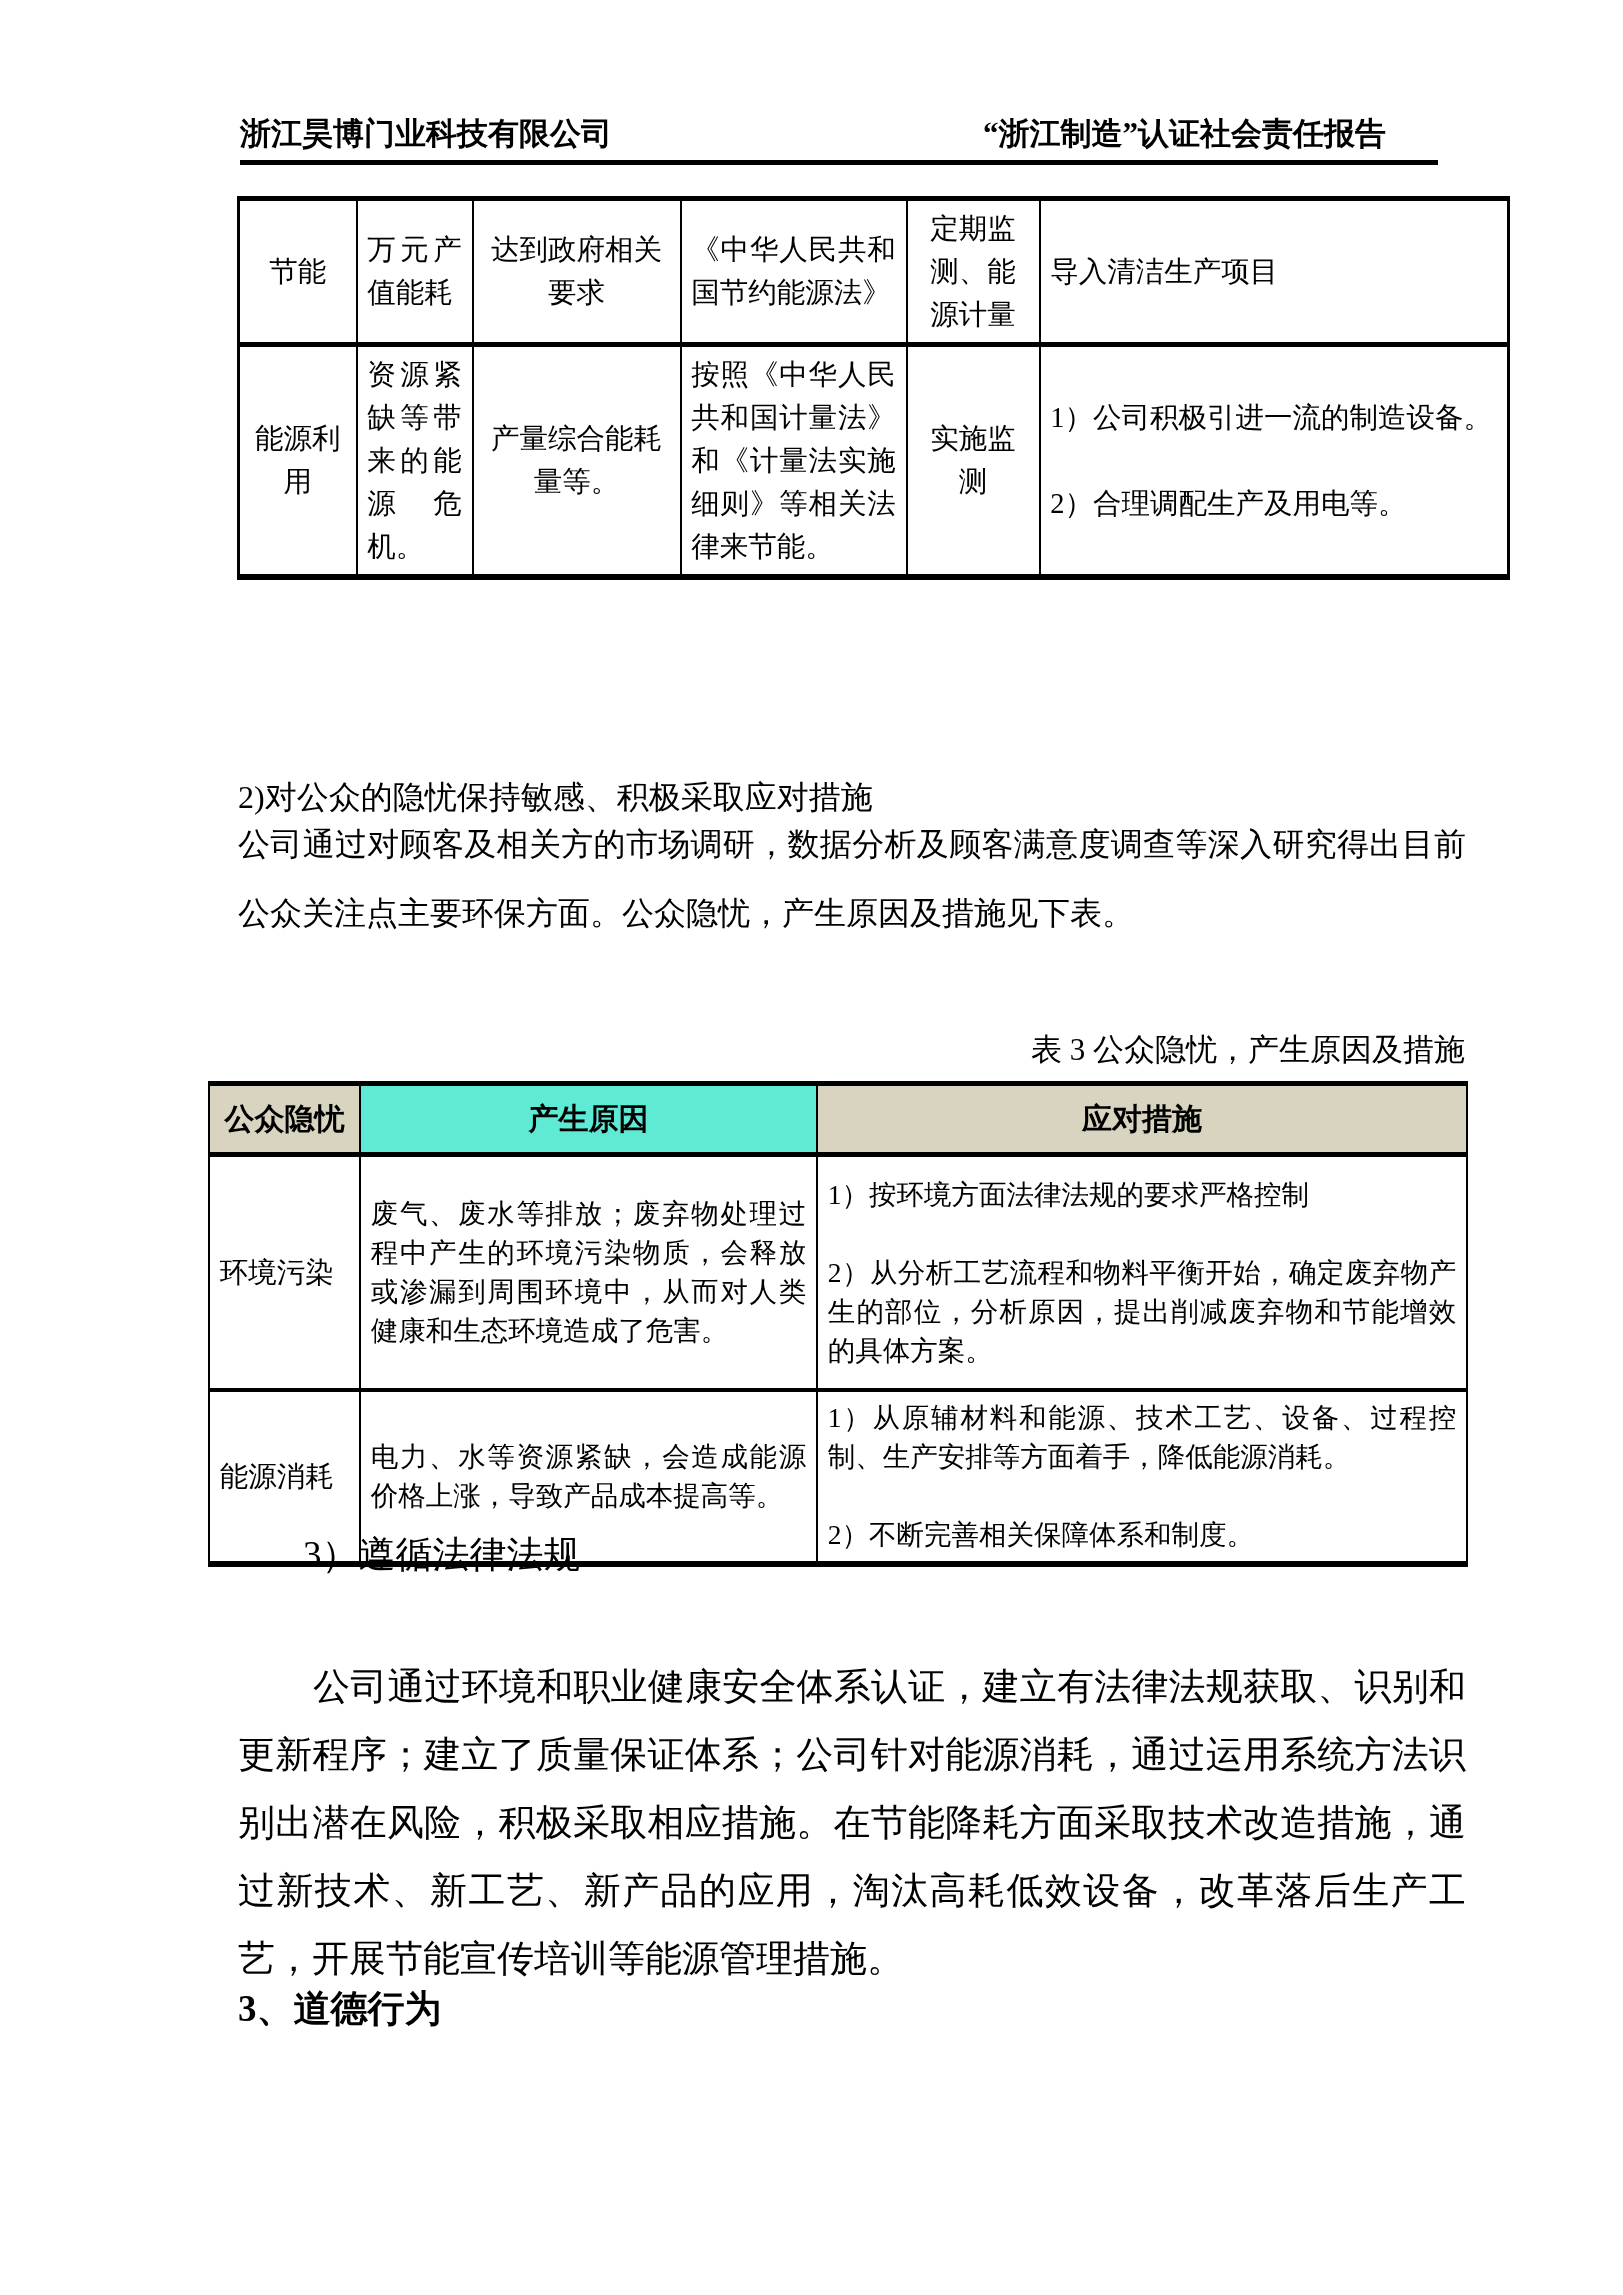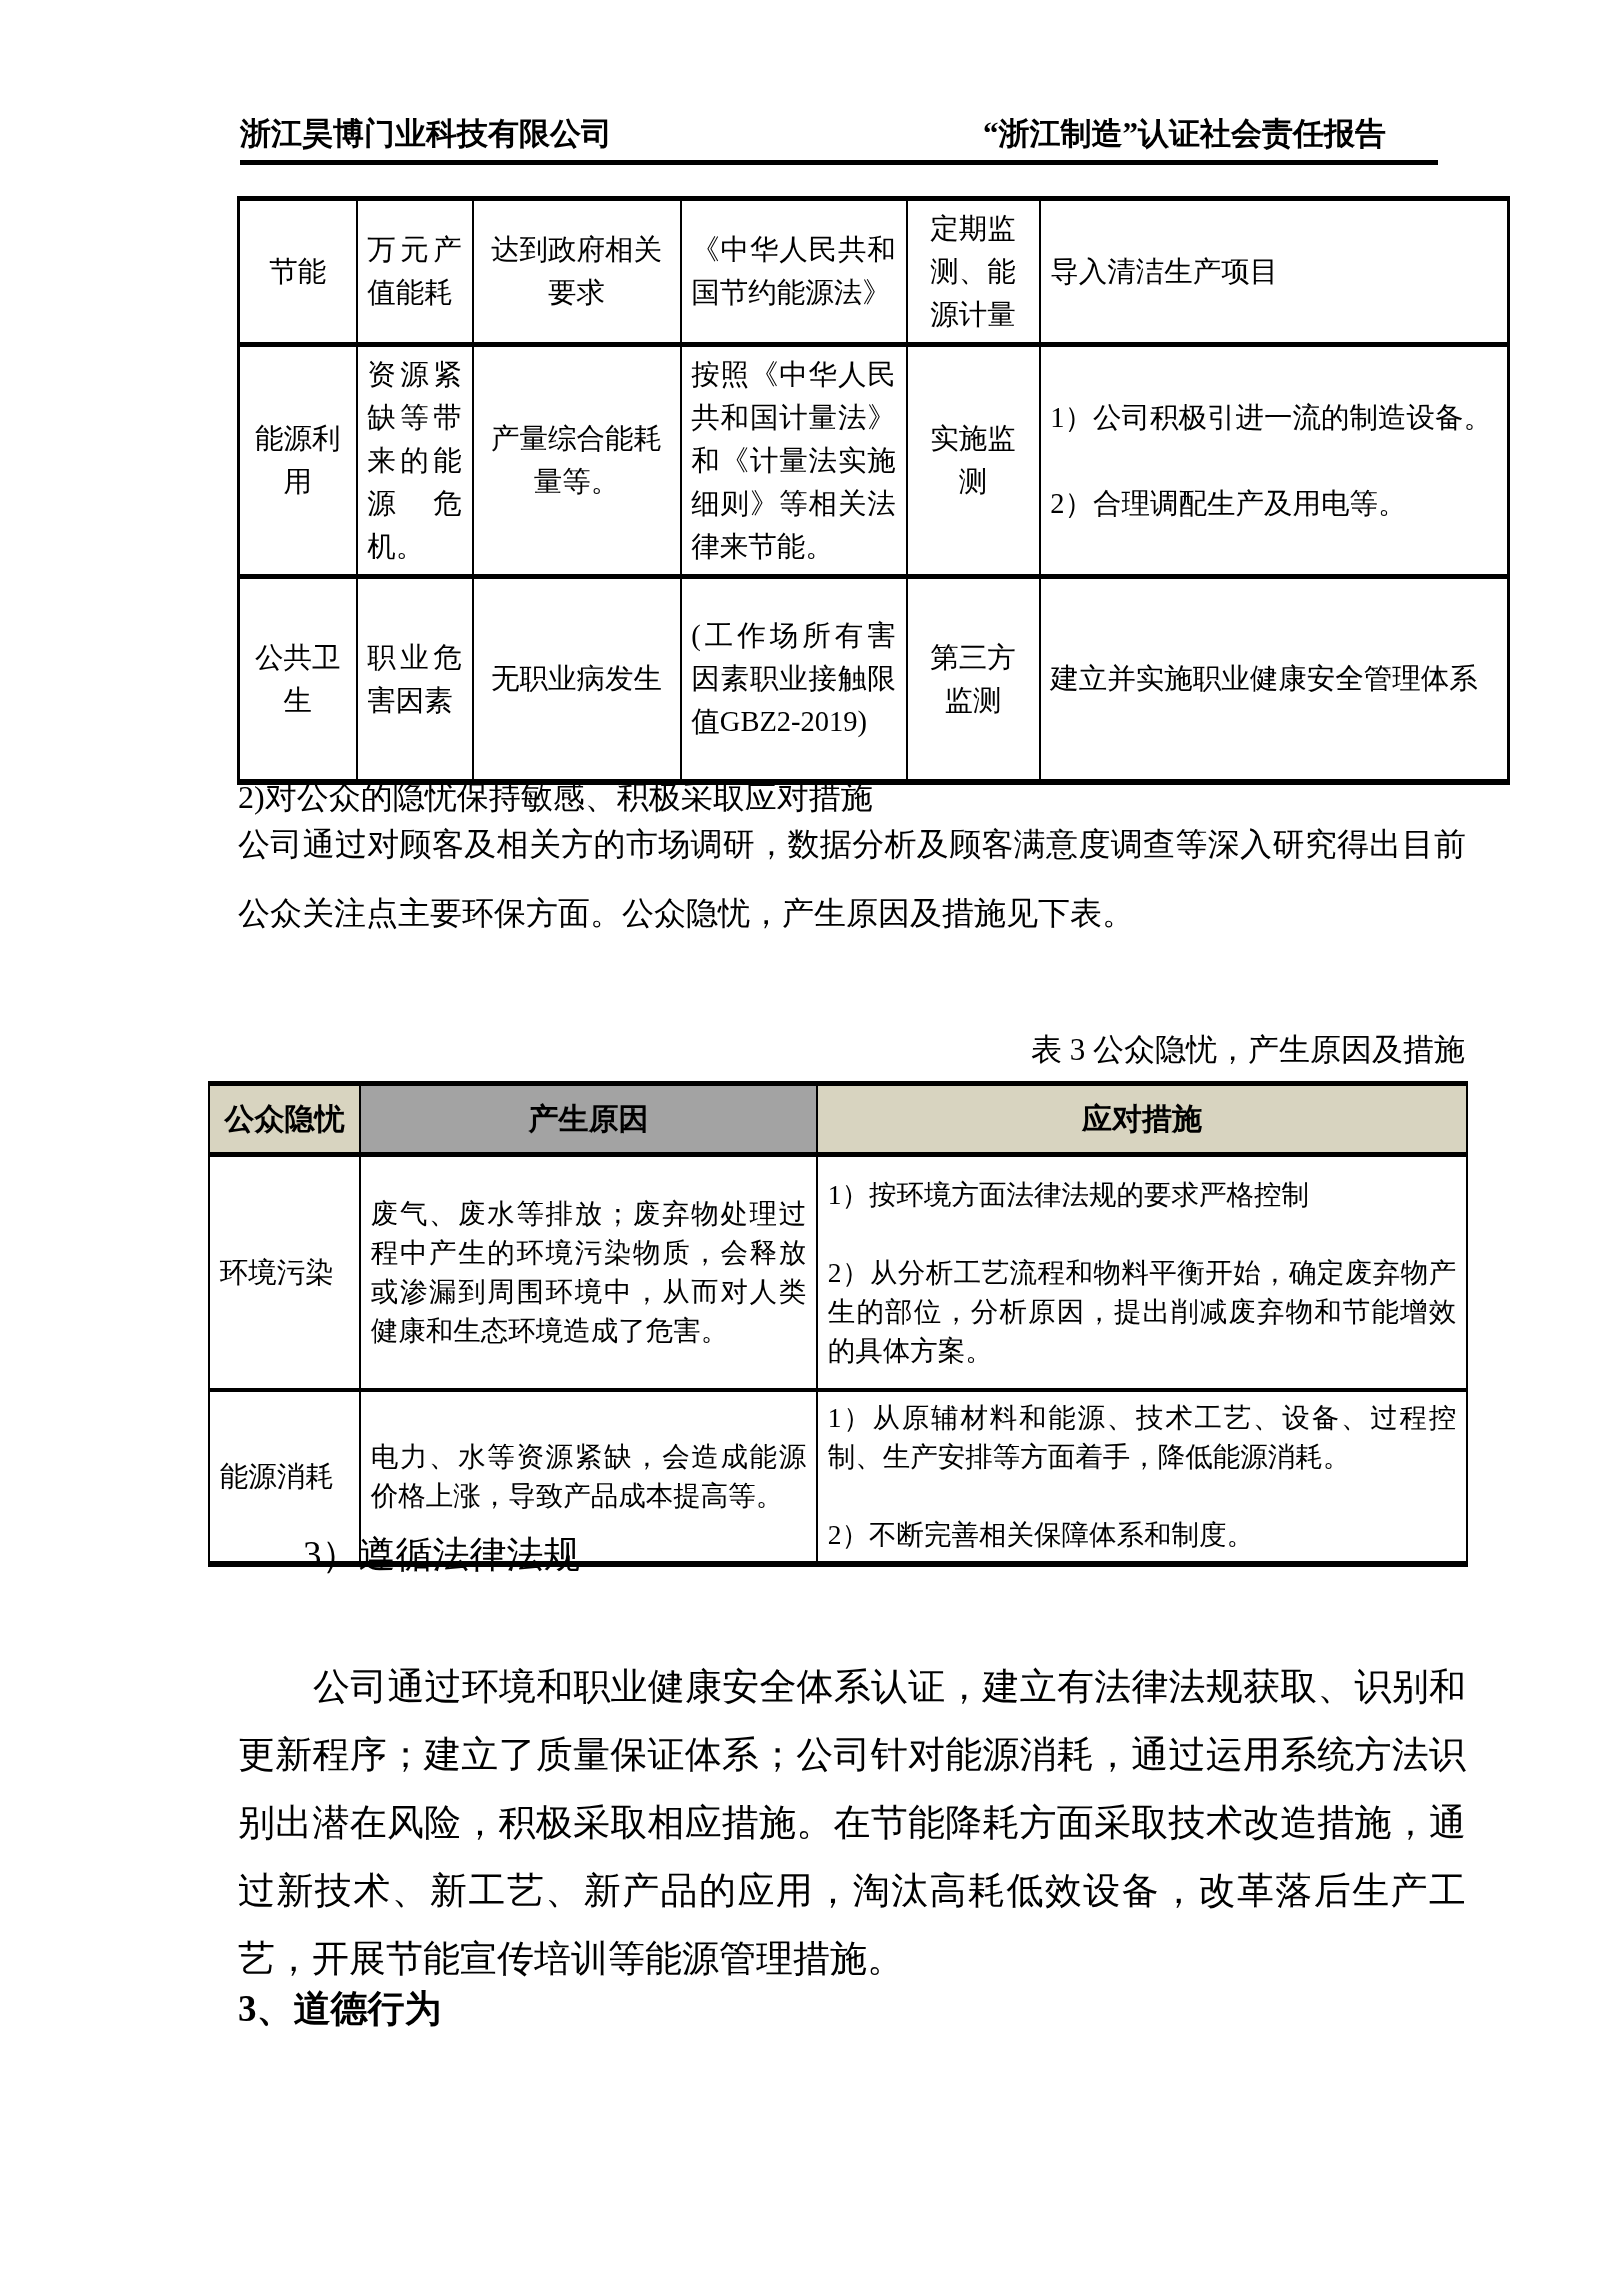--- a/index.html
+++ b/index.html
@@ -104,46 +104,38 @@
     <tr class="t1r2">
       <td class="ctr">能源利用</td>
       <td class="jst">资源紧缺等带来的能源危机。</td>
       <td class="ctr">产量综合能耗量等。</td>
       <td class="jst">按照《中华人民共和国计量法》和《计量法实施细则》等相关法律来节能。</td>
       <td class="ctr">实施监测</td>
       <td class="lft">1）公司积极引进一流的制造设备。
 
 2）合理调配生产及用电等。</td>
     </tr>
-    <tr class="t1r3">
-      <td class="ctr">公共卫生</td>
-      <td class="jst">职业危害因素</td>
-      <td class="ctr">无职业病发生</td>
-      <td class="jst">(工作场所有害因素职业接触限值GBZ2-2019)</td>
-      <td class="ctr">第三方监测</td>
-      <td class="lft">建立并实施职业健康安全管理体系</td>
-    </tr>
   </tbody>
 </table>
 
 <div class="abs para1">2)对公众的隐忧保持敏感、积极采取应对措施</div>
 <div class="abs para2">公司通过对顾客及相关方的市场调研，数据分析及顾客满意度调查等深入研究得出目前公众关注点主要环保方面。公众隐忧，产生原因及措施见下表。</div>
 
 <div class="abs tbl-caption">表 3 公众隐忧，产生原因及措施</div>
 
 <table id="table3" class="abs">
   <colgroup>
     <col style="width:151px">
       <col style="width:457px">
       <col style="width:650px">
   </colgroup>
   <tbody>
     <tr>
       <th style="background-color: rgb(216, 212, 192);">公众隐忧</th>
-      <th style="background-color: #a3a3a3;">产生原因</th>
+      <th style="background-color: #5eead4;">产生原因</th>
       <th style="background-color: rgb(216, 212, 192);">应对措施</th>
     </tr>
     <tr class="t3r1">
       <td class="concern">环境污染</td>
       <td class="body-cell">废气、废水等排放；废弃物处理过程中产生的环境污染物质，会释放或渗漏到周围环境中，从而对人类健康和生态环境造成了危害。</td>
       <td class="body-cell">1）按环境方面法律法规的要求严格控制
 
 2）从分析工艺流程和物料平衡开始，确定废弃物产生的部位，分析原因，提出削减废弃物和节能增效的具体方案。</td>
     </tr>
     <tr class="t3r2">

